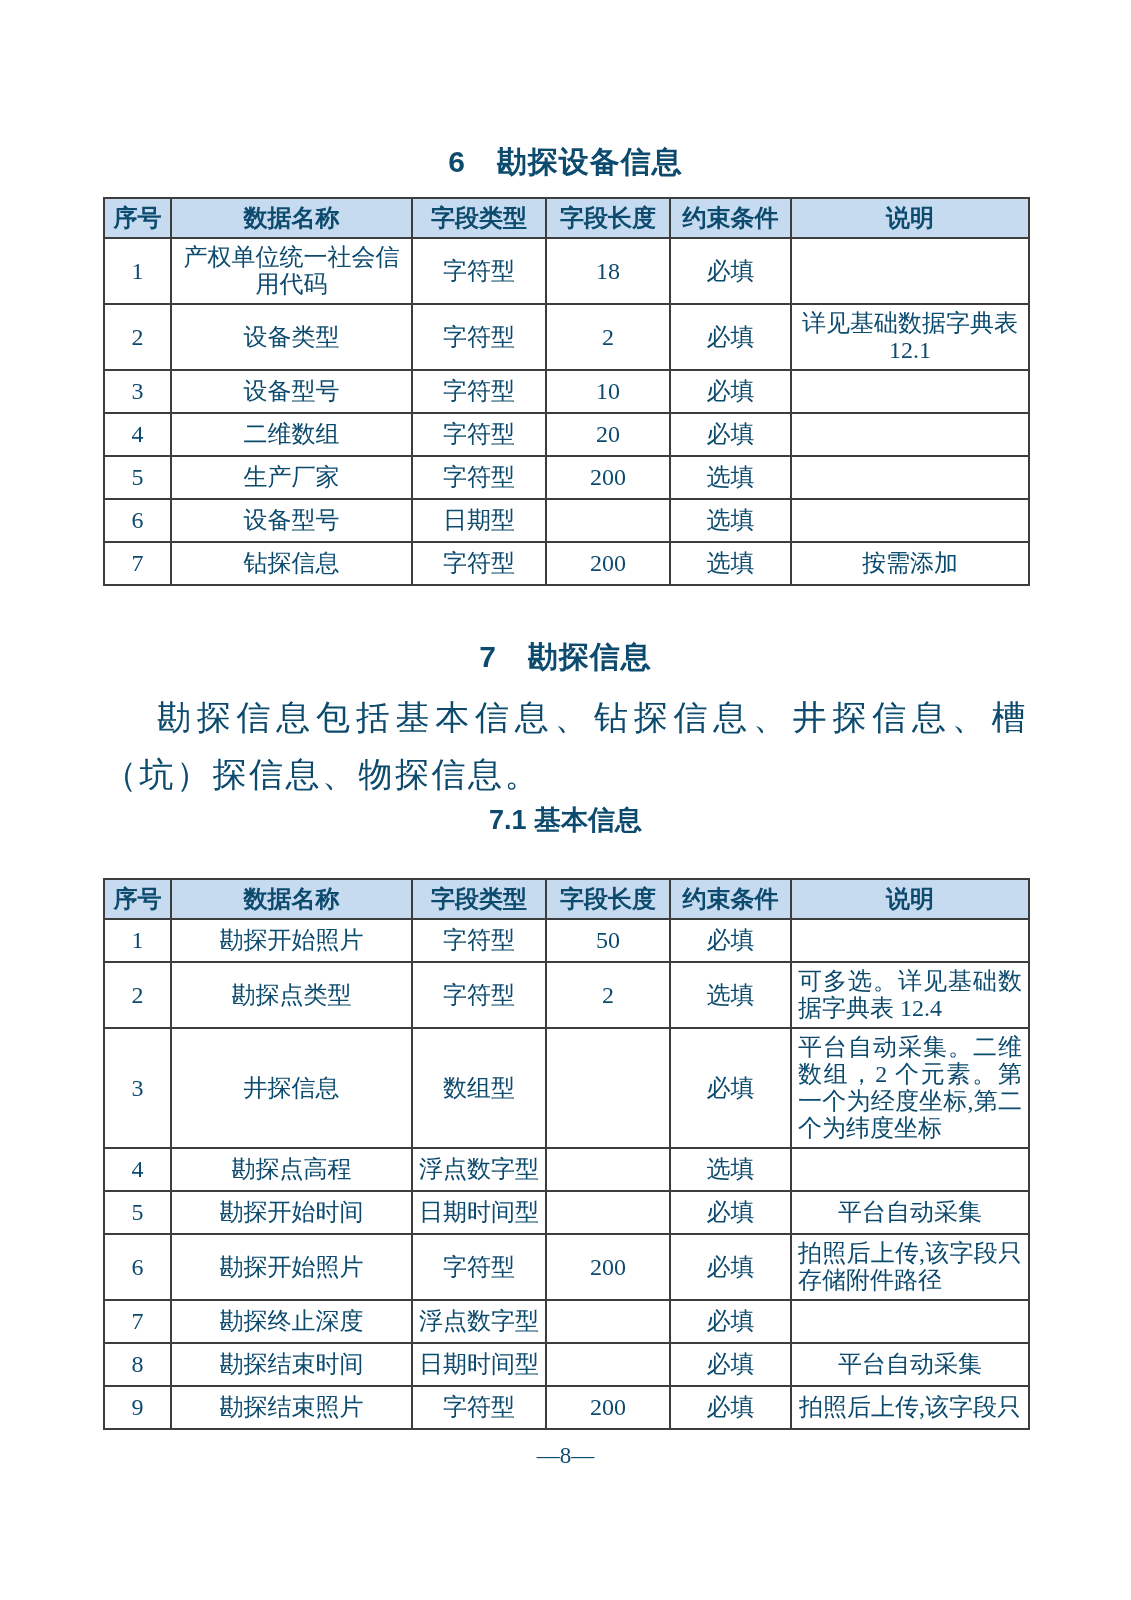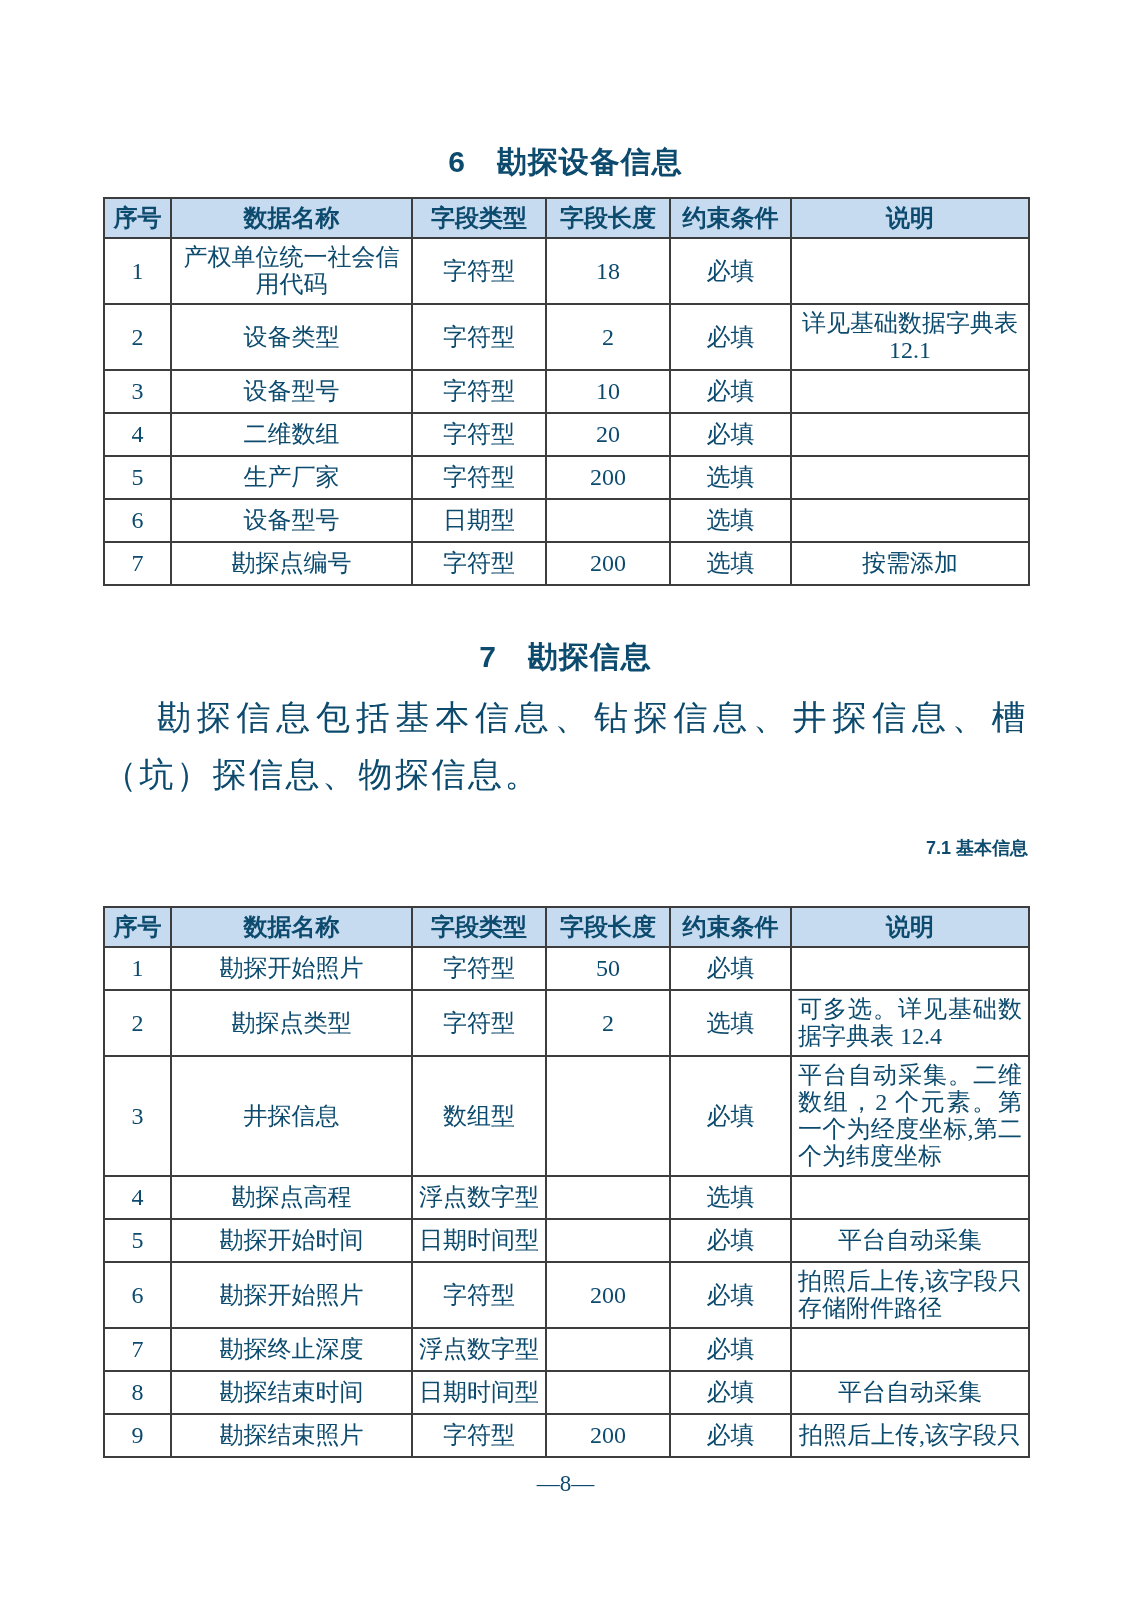--- a/index.html
+++ b/index.html
@@ -20,24 +20,23 @@
     font-family: "Liberation Sans", sans-serif;
     font-weight: bold;
     font-size: 30px;
     line-height: 37px;
     text-align: center;
     letter-spacing: 1px;
   }
   .sub-title {
     font-family: "Liberation Sans", sans-serif;
     font-weight: bold;
-    font-size: 18px;
+    font-size: 27px;
     line-height: 34px;
-    text-align: right;
-    margin-top: 28px;
+    text-align: center;
   }
 
   .doc-table {
     width: 925px;
     border-collapse: collapse;
     table-layout: fixed;
     margin-top: 17px;
   }
   .doc-table th, .doc-table td {
     border: 2px solid #3d3d3d;
@@ -149,21 +148,21 @@
           <tr>
             <td>6</td>
             <td>设备型号</td>
             <td>日期型</td>
             <td></td>
             <td>选填</td>
             <td></td>
           </tr>
           <tr>
             <td>7</td>
-            <td>勘探点编号</td>
+            <td>钻探信息</td>
             <td>字符型</td>
             <td>200</td>
             <td>选填</td>
             <td>按需添加</td>
           </tr>
         </tbody>
       </table>
 
     <div class="section-title title-7">7　勘探信息</div>
 

